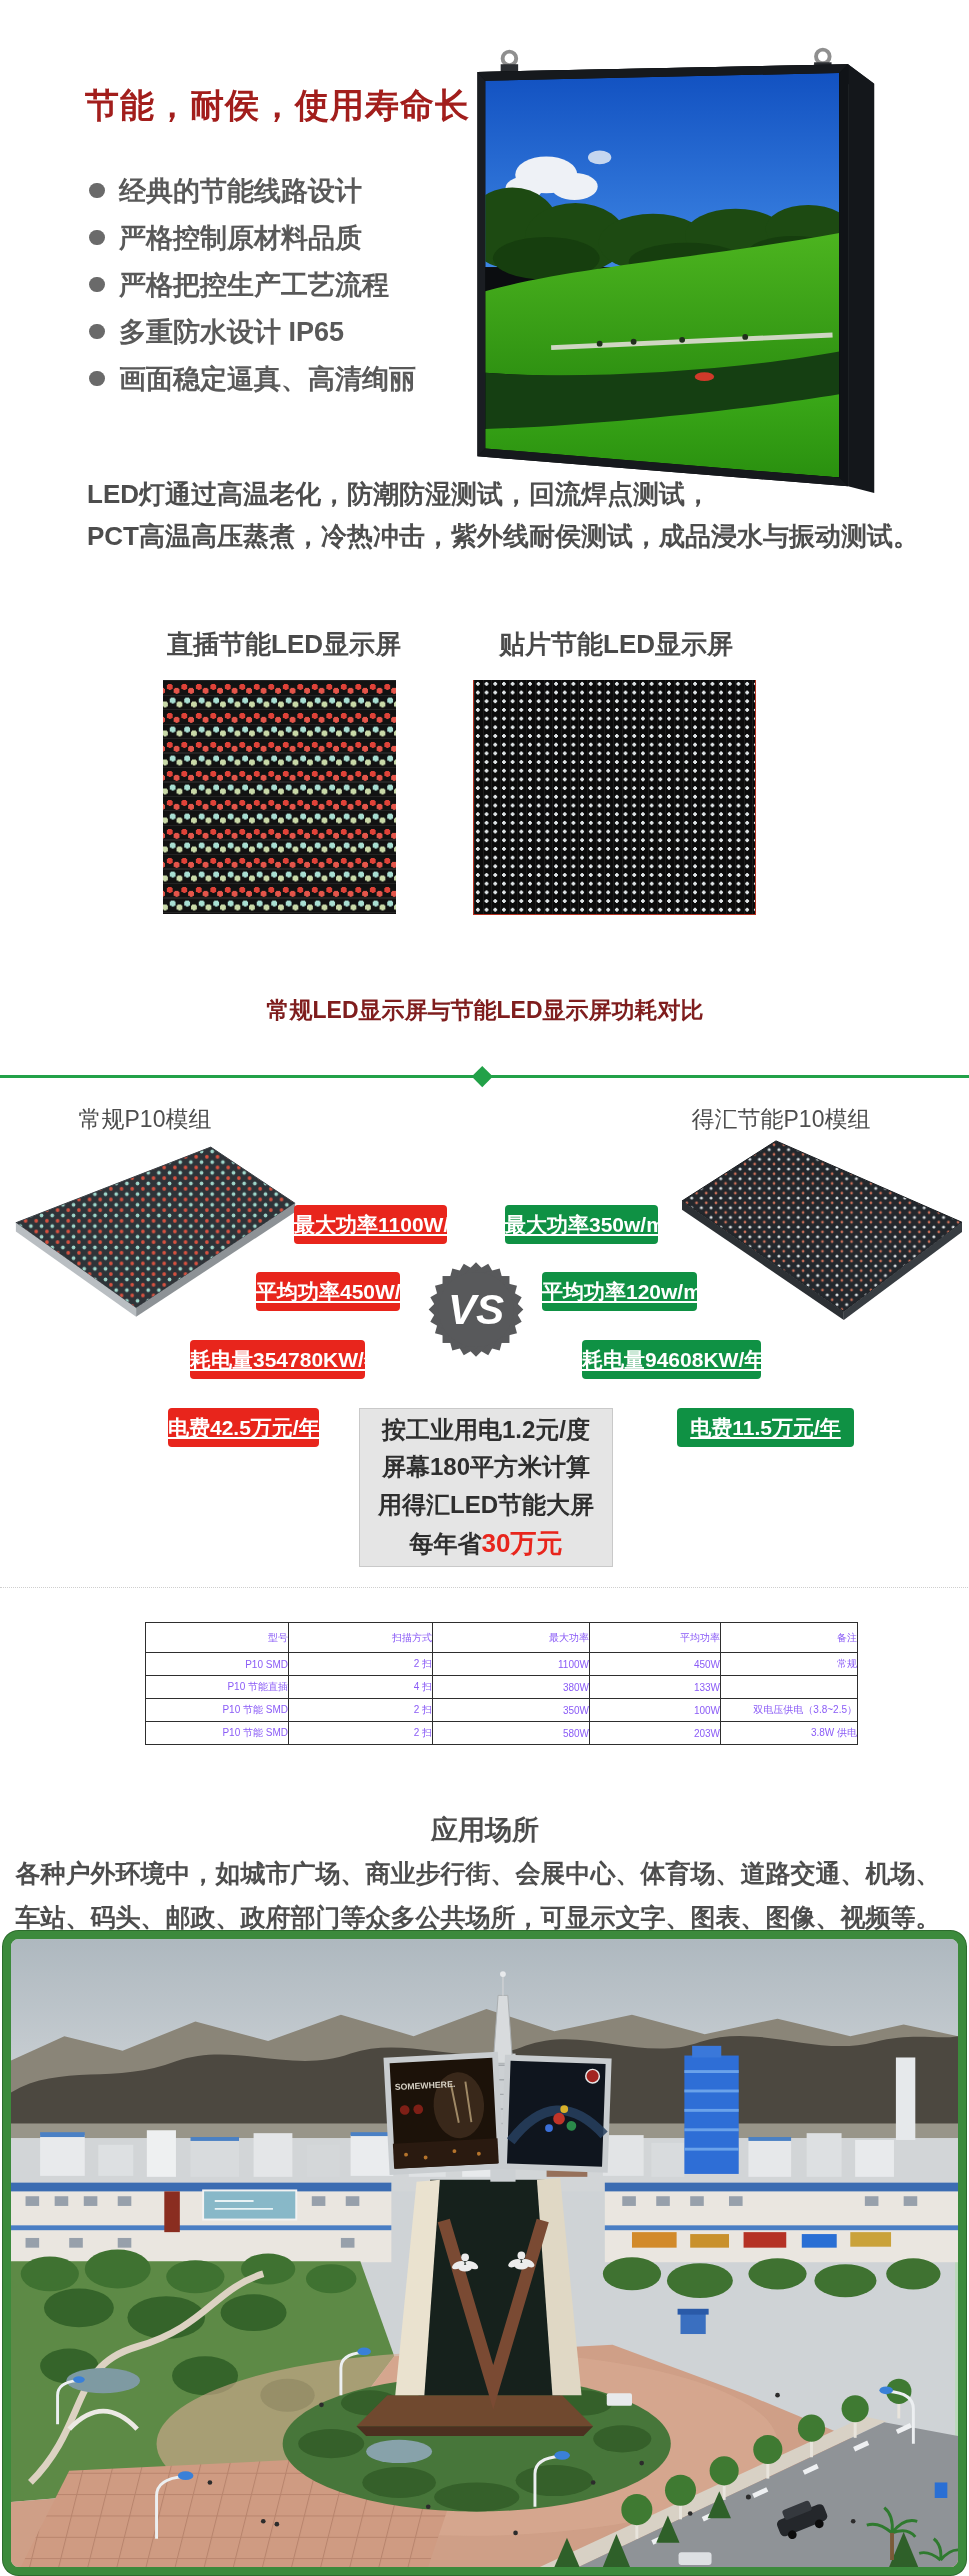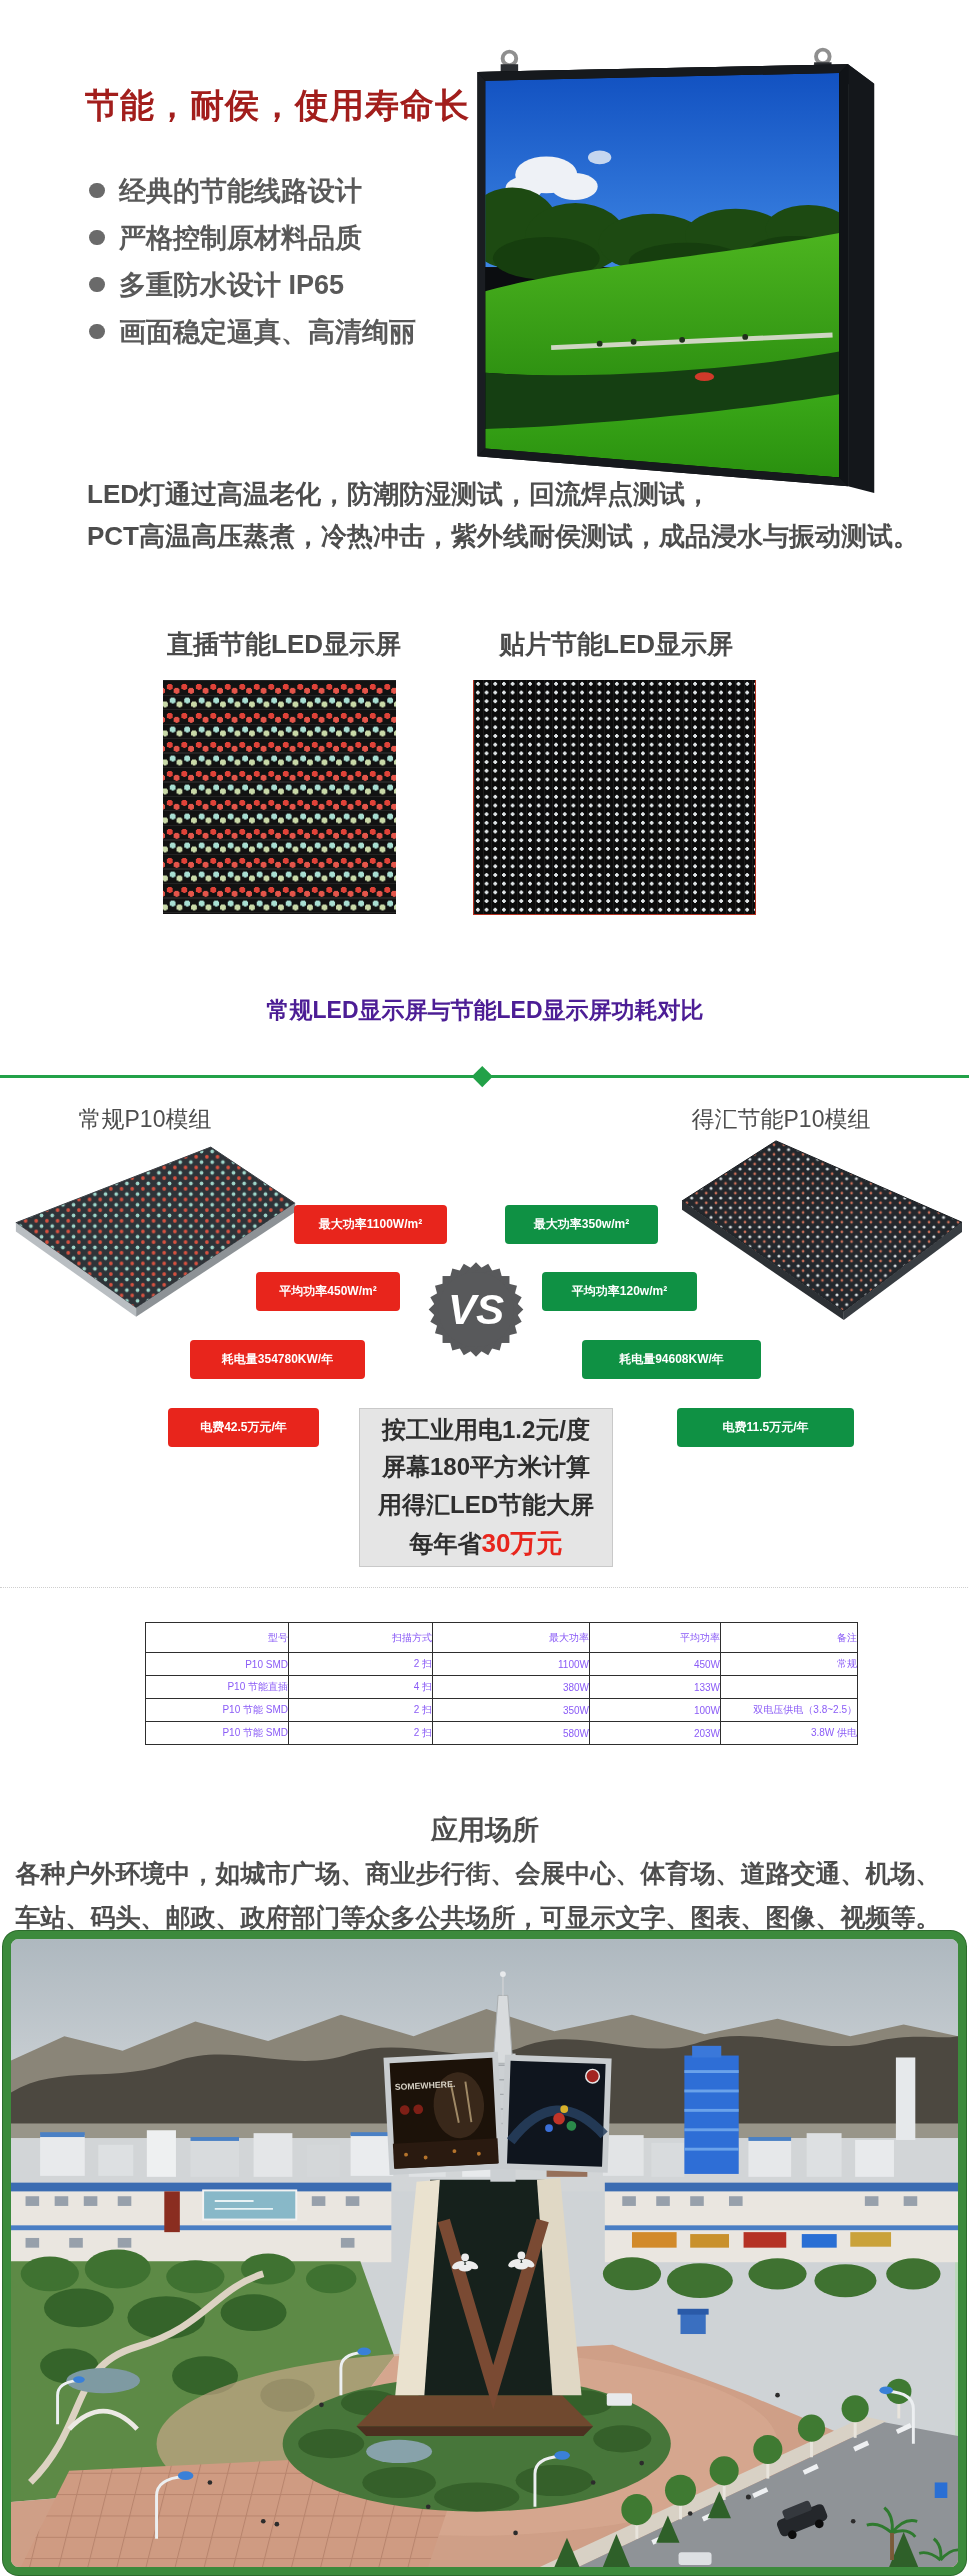--- a/index.html
+++ b/index.html
@@ -25,26 +25,26 @@
     background-size:14.5px 29px,14.5px 29px,14.5px 29px,14.5px 29px,100% 100%;
     background-position:0 0,6.8px 3.9px,2.9px 13.6px,9.7px 17.5px,0 0;}
   .smd-module{left:473px;top:680px;width:281px;height:234px;
     background-color:#0b0b0b;
     border-left:1.9px solid #b5301f;border-right:1.9px solid #b5301f;border-bottom:1px solid #b5301f;
     background-image:
       radial-gradient(circle 1.7px at 3.9px 3.9px,#dfe4e6 96%,transparent 100%),
       repeating-linear-gradient(90deg,rgba(255,255,255,.07) 0 1px,transparent 1px 8.7px);
     background-size:8.7px 8.7px,100% 100%;}
   
-  .compare-title{left:0;top:995px;width:970px;text-align:center;font-size:23px;font-weight:700;color:#4c1d95;}
+  .compare-title{left:0;top:995px;width:970px;text-align:center;font-size:23px;font-weight:700;color:#7f1d1d;}
   .divider{left:0;top:1075px;width:970px;height:2.9px;background:#22a148;}
   .divider-diamond{left:475px;top:1069px;width:14.5px;height:14.5px;background:#22a148;transform:rotate(45deg);}
   .module-label{top:1104px;text-align:center;font-size:23px;color:#4d4d4d;white-space:nowrap;}
-  .stat{position:absolute;height:39px;line-height:39px;color:#fff;font-size:12px;font-weight:700;
-        text-align:center;border-radius:3.9px;white-space:nowrap;}
+  .stat{position:absolute;height:39px;line-height:39px;color:#fff;font-size:21px;font-weight:700;
+        text-align:center;border-radius:3.9px;white-space:nowrap;text-decoration:underline;}
   .stat.red{background:#e8251c;}
   .stat.green{background:#0f9144;}
   .info-box{left:359px;top:1408px;width:252px;height:153px;background:#e5e5e5;border:1px solid #c9c9c9;
     display:flex;flex-direction:column;justify-content:space-around;text-align:center;
     font-size:24px;color:#2e2e2e;font-weight:600;padding:1.9px 0;}
   .info-box .hl{color:#e8251c;font-weight:800;font-size:26px;}
   
   .dotted-divider{left:0;top:1587px;width:970px;border-top:1.9px dotted #cfcfcf;}
   table.spec{position:absolute;left:145px;top:1622px;width:711px;border-collapse:collapse;
     font-size:10px;color:#8b5cf6;text-align:right;table-layout:fixed;}
@@ -66,20 +66,24 @@
   <div class="abs hero-title">节能，耐侯，使用寿命长</div>
 
   <ul class="abs bullet-list">
     <li>
         <span class="bullet-dot"></span>
         <span>经典的节能线路设计</span>
       </li>
     <li>
         <span class="bullet-dot"></span>
         <span>严格控制原材料品质</span>
+      </li>
+    <li>
+        <span class="bullet-dot"></span>
+        <span>严格把控生产工艺流程</span>
       </li>
     <li>
         <span class="bullet-dot"></span>
         <span>多重防水设计 IP65</span>
       </li>
     <li>
         <span class="bullet-dot"></span>
         <span>画面稳定逼真、高清绚丽</span>
       </li>
   </ul>

